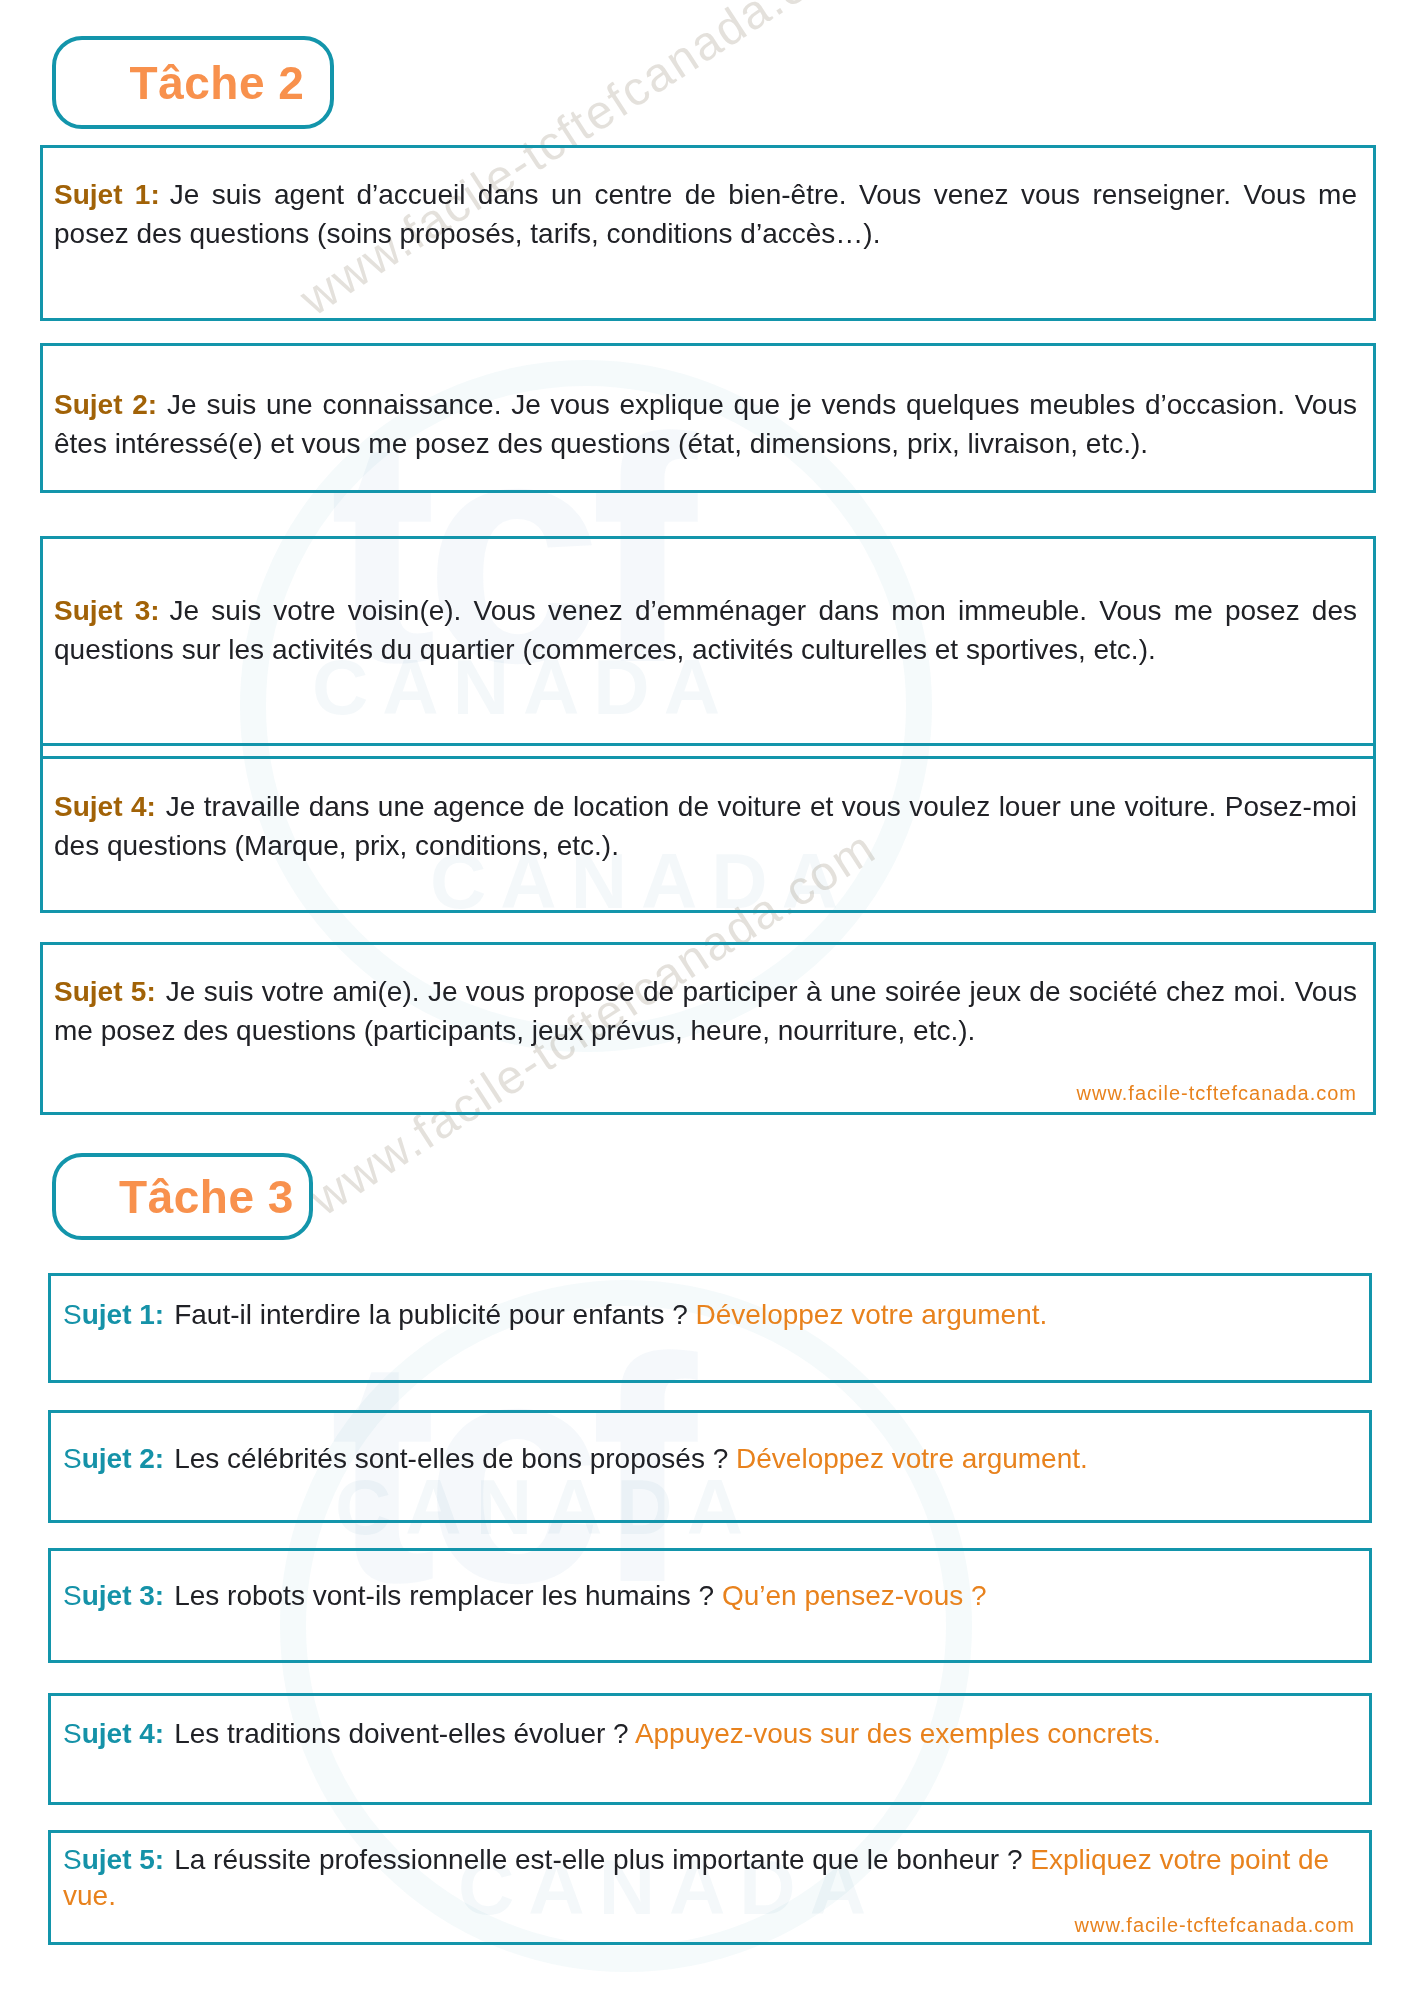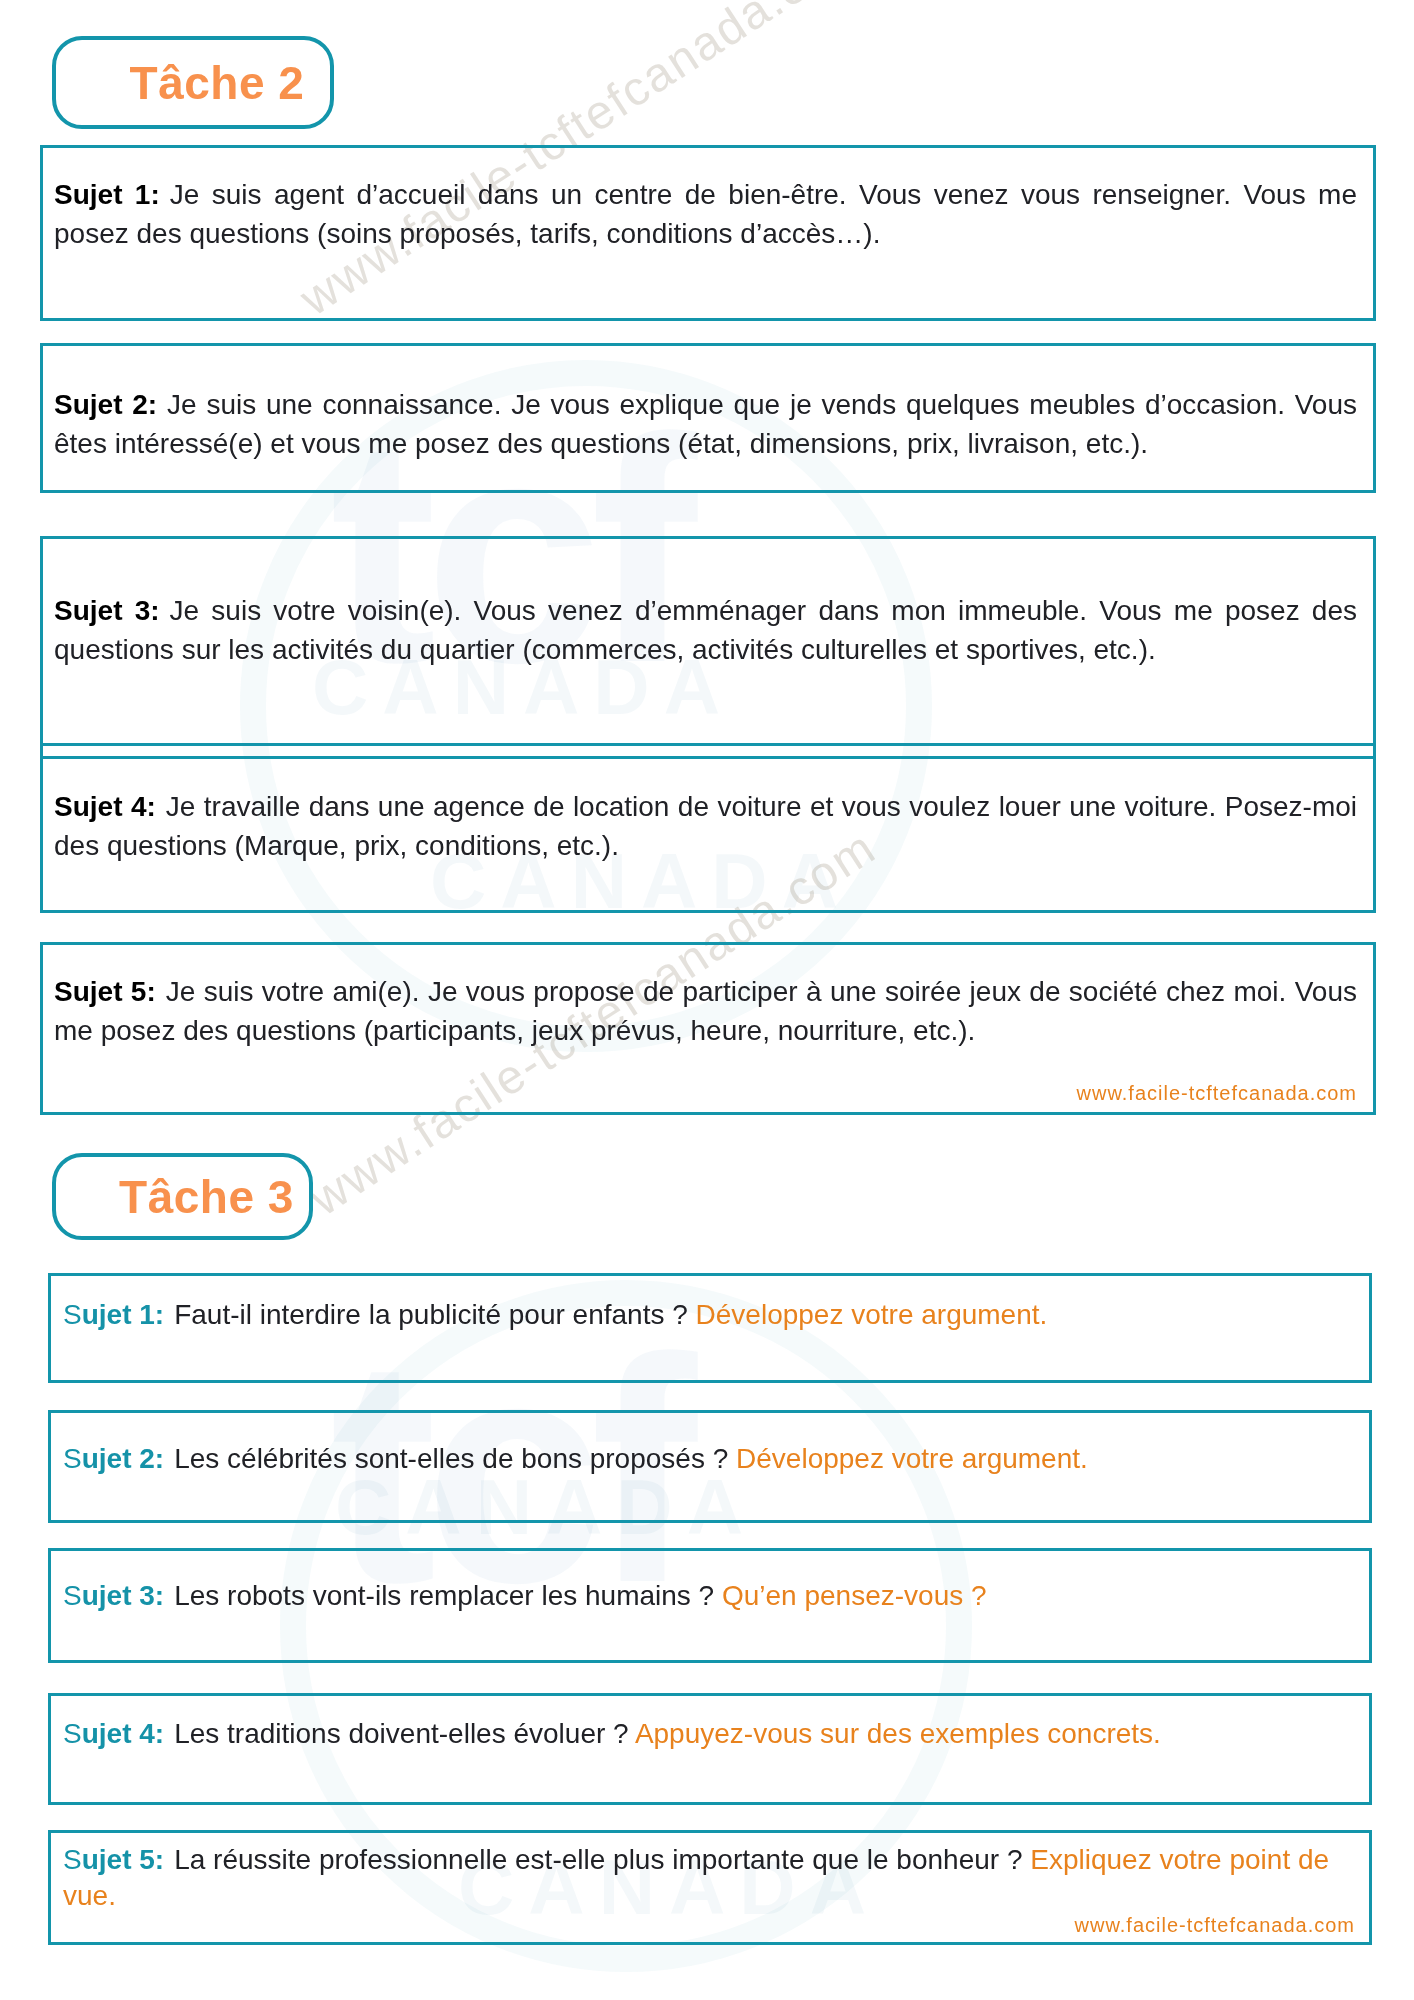--- a/index.html
+++ b/index.html
@@ -22,21 +22,21 @@
   .badge-title{font-weight:bold;font-size:46px;color:#f8914d;letter-spacing:0.5px;}
   
   .box{
     position:absolute;z-index:2;box-sizing:border-box;left:40px;width:1336px;
     border:3px solid #1395ab;background:transparent;
     font-size:28px;line-height:39px;color:#202126;
     padding-left:11px;padding-right:16px;
   }
   .box.t2{text-align:justify;}
   .box.t3{left:48px;width:1324px;line-height:36px;padding-left:12px;}
-  .lbl{color:#000000;font-weight:bold;margin-right:10px;}
+  .lbl{color:#a16207;font-weight:bold;margin-right:10px;}
   .lbl-s{color:#1592a8;font-weight:normal;}
   .lbl-rest{color:#1592a8;font-weight:bold;margin-right:10px;}
   .accent{color:#e8821d;}
   .box-url{
     position:absolute;right:16px;bottom:9px;
     font-size:20px;letter-spacing:1px;color:#e8821d;line-height:1;
   }
 </style>
 </head>
 <body>

